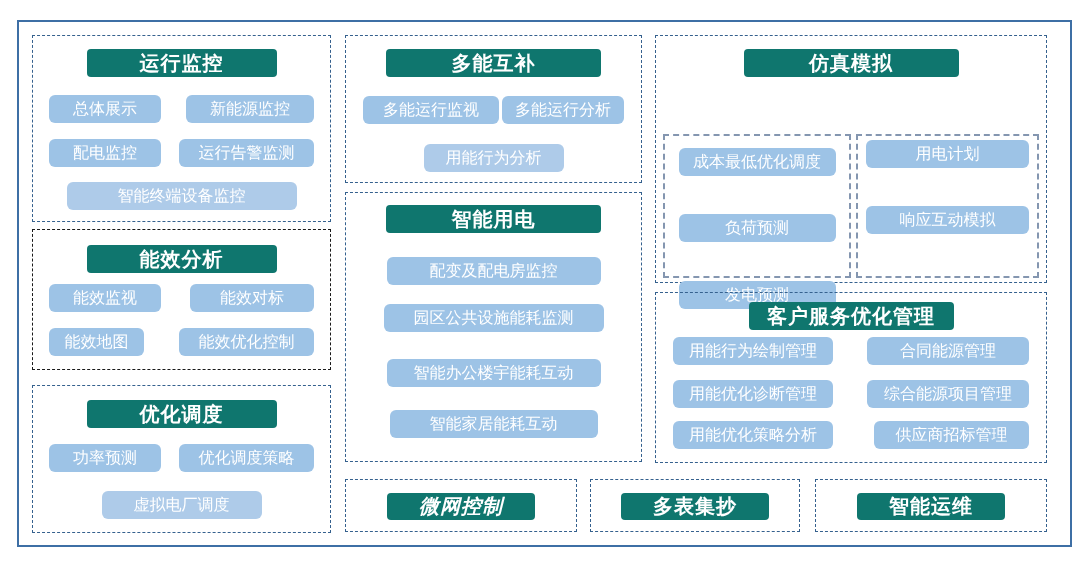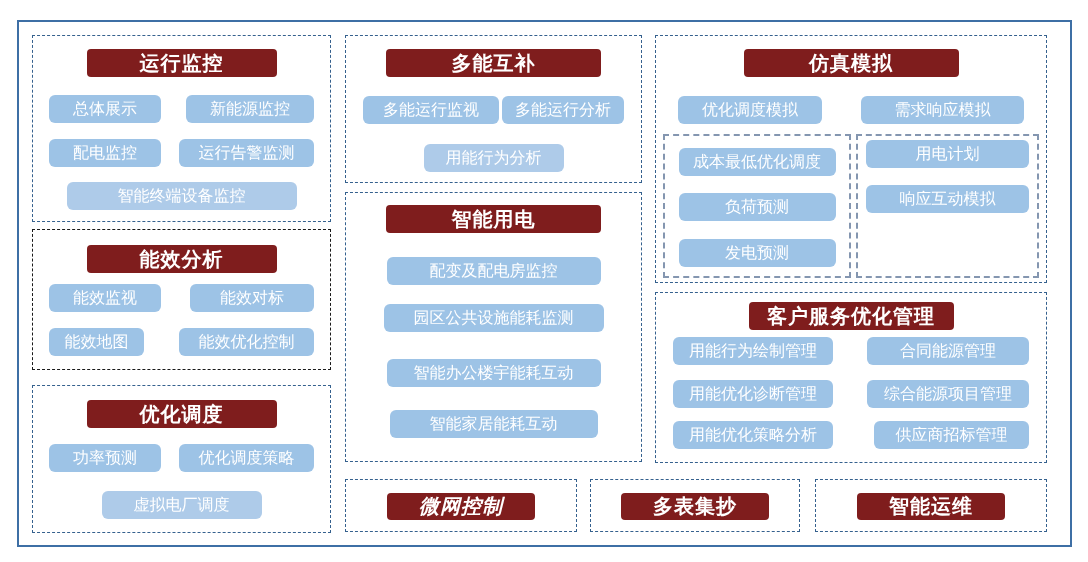--- a/index.html
+++ b/index.html
@@ -11,24 +11,24 @@
     position:absolute;left:17px;top:20px;width:1051px;height:523px;
     border:2px solid #3e6fa5;background:#ffffff;box-sizing:content-box;
   }
   .sec{
     position:absolute;border:1px dashed #35618e;box-sizing:border-box;
     display:flex;flex-direction:column;align-items:center;
   }
   .sec.black{border-color:#1a1a1a;}
   .inner{
     position:absolute;border:2px dashed #8496b0;box-sizing:border-box;
-    display:flex;flex-direction:column;align-items:center;background:transparent;
+    display:flex;flex-direction:column;align-items:center;background:transparent;gap:21px;
   }
   .hdr{
-    background:#7f1d1d;color:#ffffff;font-weight:bold;font-size:20px;
+    background:#0f766e;color:#ffffff;font-weight:bold;font-size:20px;
     height:28px;line-height:28px;border-radius:4px;text-align:center;
     flex:0 0 auto;letter-spacing:1px;
   }
   .itm{
     background:#9dc3e6;color:#ffffff;font-size:16px;height:28px;line-height:28px;
     border-radius:6px;text-align:center;flex:0 0 auto;white-space:nowrap;
   }
   .itm.lt{background:#aecbe9;}
   .row{
     width:100%;display:flex;justify-content:space-between;
@@ -93,24 +93,20 @@
 <div class="sec" style="left:345px;top:192px;width:297px;height:270px;">
   <div class="hdr" style="width:215px;margin-top:12px;">智能用电</div>
   <div class="itm" style="width:214px;margin-top:24px;">配变及配电房监控</div>
   <div class="itm" style="width:220px;margin-top:19px;">园区公共设施能耗监测</div>
   <div class="itm" style="width:214px;margin-top:27px;">智能办公楼宇能耗互动</div>
   <div class="itm" style="width:208px;margin-top:23px;">智能家居能耗互动</div>
 </div>
 
 <div class="sec" style="left:655px;top:35px;width:392px;height:248px;">
   <div class="hdr" style="width:215px;margin-top:13px;">仿真模拟</div>
-  <div class="row" style="margin-top:19px;padding:0 22px;">
-    <div class="itm" style="width:144px;">优化调度模拟</div>
-    <div class="itm" style="width:163px;">需求响应模拟</div>
-  </div>
   <div class="inner" style="left:7px;top:98px;width:188px;height:144px;">
     <div class="itm" style="width:157px;margin-top:12px;">成本最低优化调度</div>
     <div class="itm" style="width:157px;margin-top:17px;">负荷预测</div>
     <div class="itm" style="width:157px;margin-top:18px;">发电预测</div>
   </div>
   <div class="inner" style="left:200px;top:98px;width:183px;height:144px;">
     <div class="itm" style="width:163px;margin-top:4px;">用电计划</div>
     <div class="itm" style="width:163px;margin-top:17px;">响应互动模拟</div>
   </div>
 </div>

